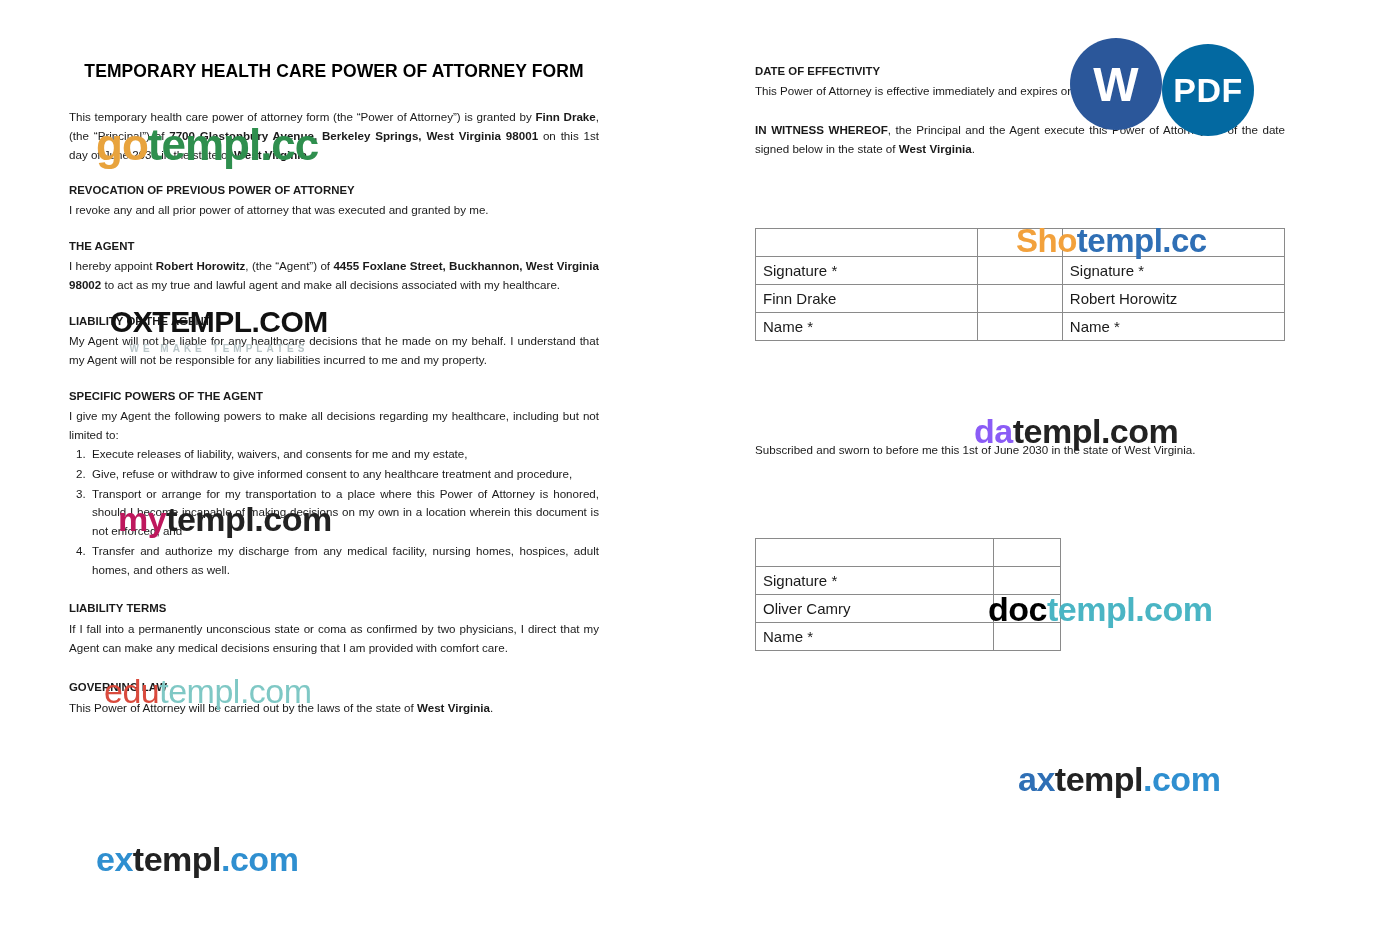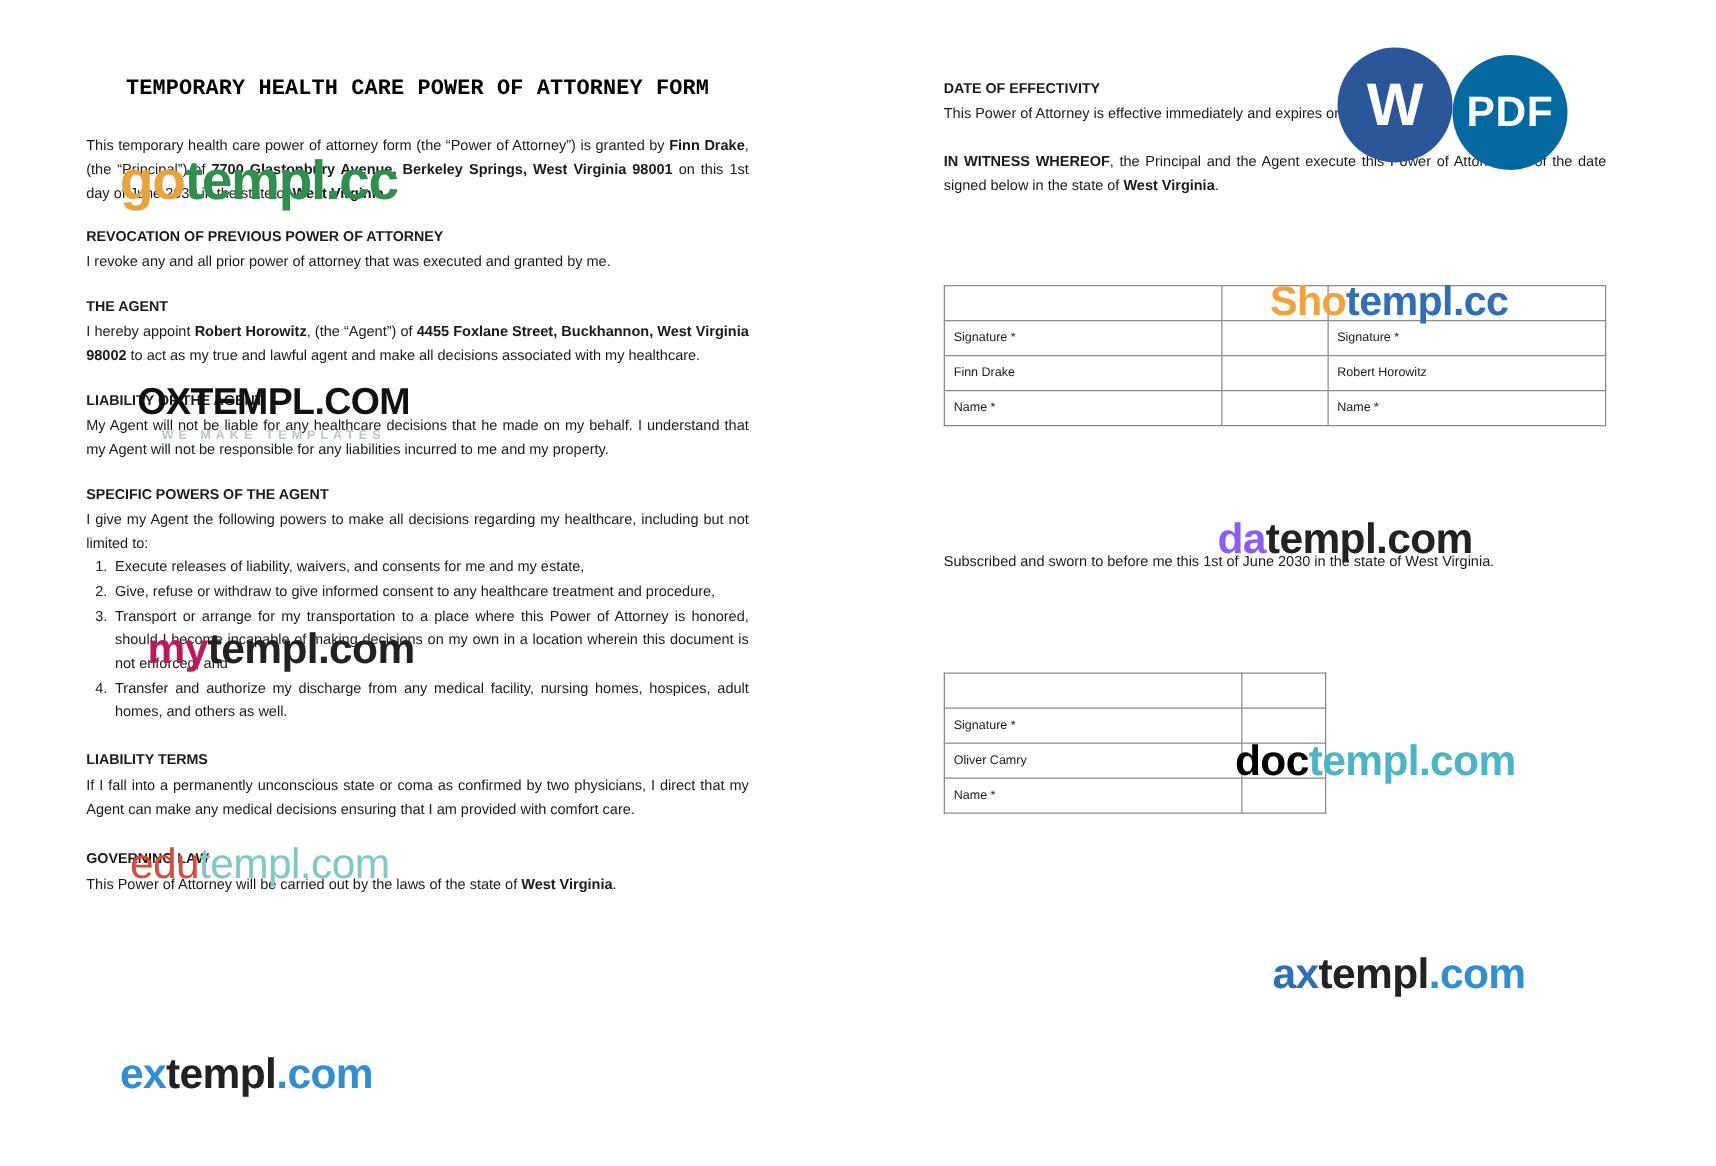--- a/index.html
+++ b/index.html
@@ -59,21 +59,20 @@
   }
 
   h1.title {
     font-size: 17.5px;
     font-weight: bold;
     text-align: center;
     line-height: 1.5;
     margin: 0 0 24px 0;
     letter-spacing: .1px;
     color: #000;
-    font-family: Liberation Mono, monospace;
   }
   .sec-head {
     font-weight: bold;
     font-size: 11.4px;
     margin: 0 0 2px 0;
     text-align: left;
   }
   p.para { margin: 0 0 16px 0; }
   .blk { margin-bottom: 17px; }
   b, strong { font-weight: bold; }
@@ -85,21 +84,21 @@
   ol.powers li {
     margin: 0 0 1px 0;
     padding-left: 3px;
     text-align: justify;
   }
 
   
   table.sigtable {
     border-collapse: collapse;
     width: 100%;
-    font-size: 10px;
+    font-size: 15px;
   }
   table.sigtable td {
     border: 1px solid #8a8a8a;
     height: 28px;
     padding: 4px 7px;
     vertical-align: middle;
     color: #1a1a1a;
   }
   .tbl-wrap-1 { position: absolute; left: 88px; top: 228px; width: 530px; }
   .tbl-wrap-2 { position: absolute; left: 88px; top: 538px; width: 306px; }

